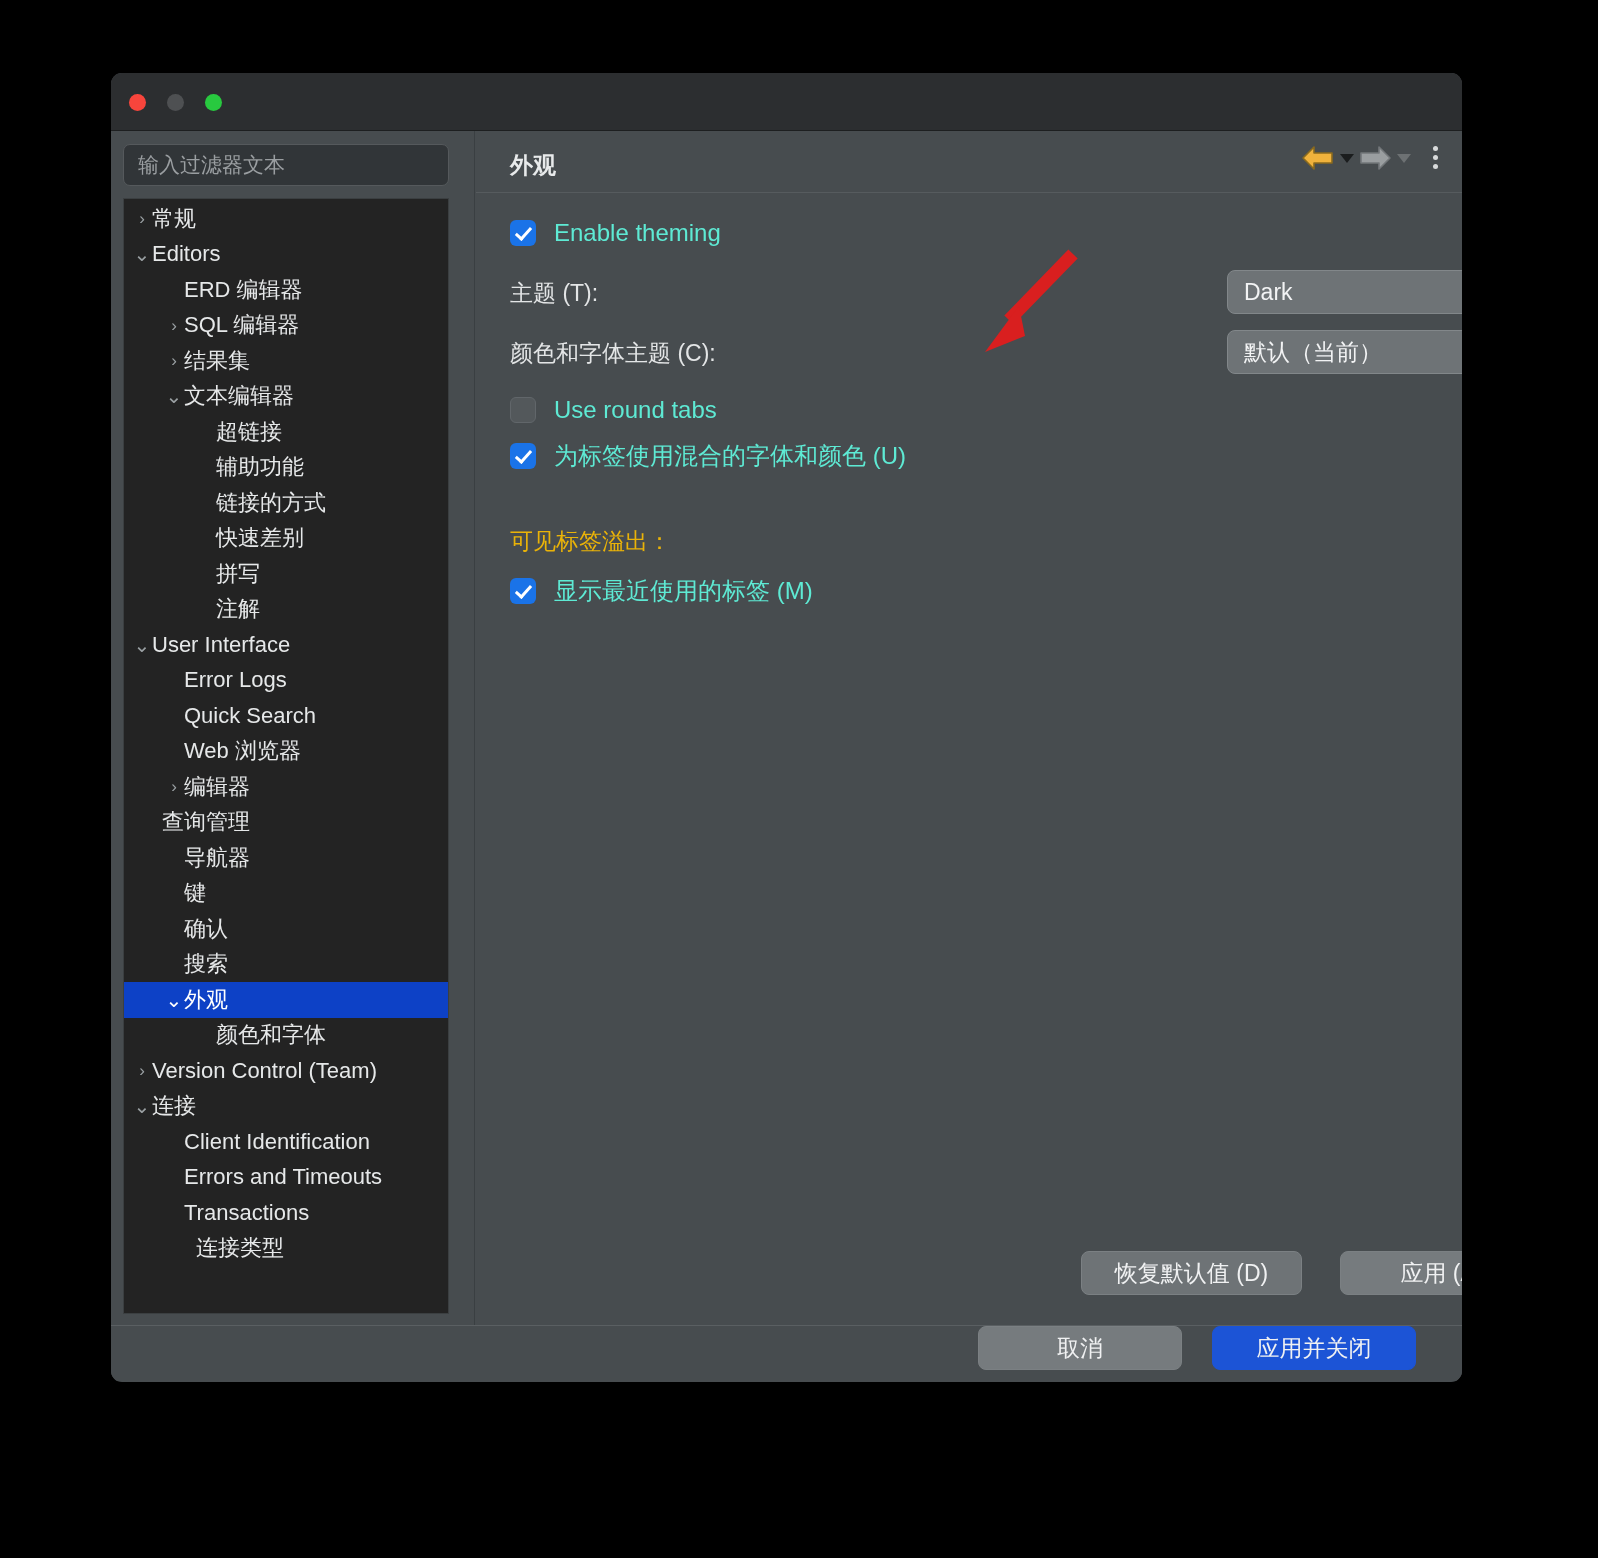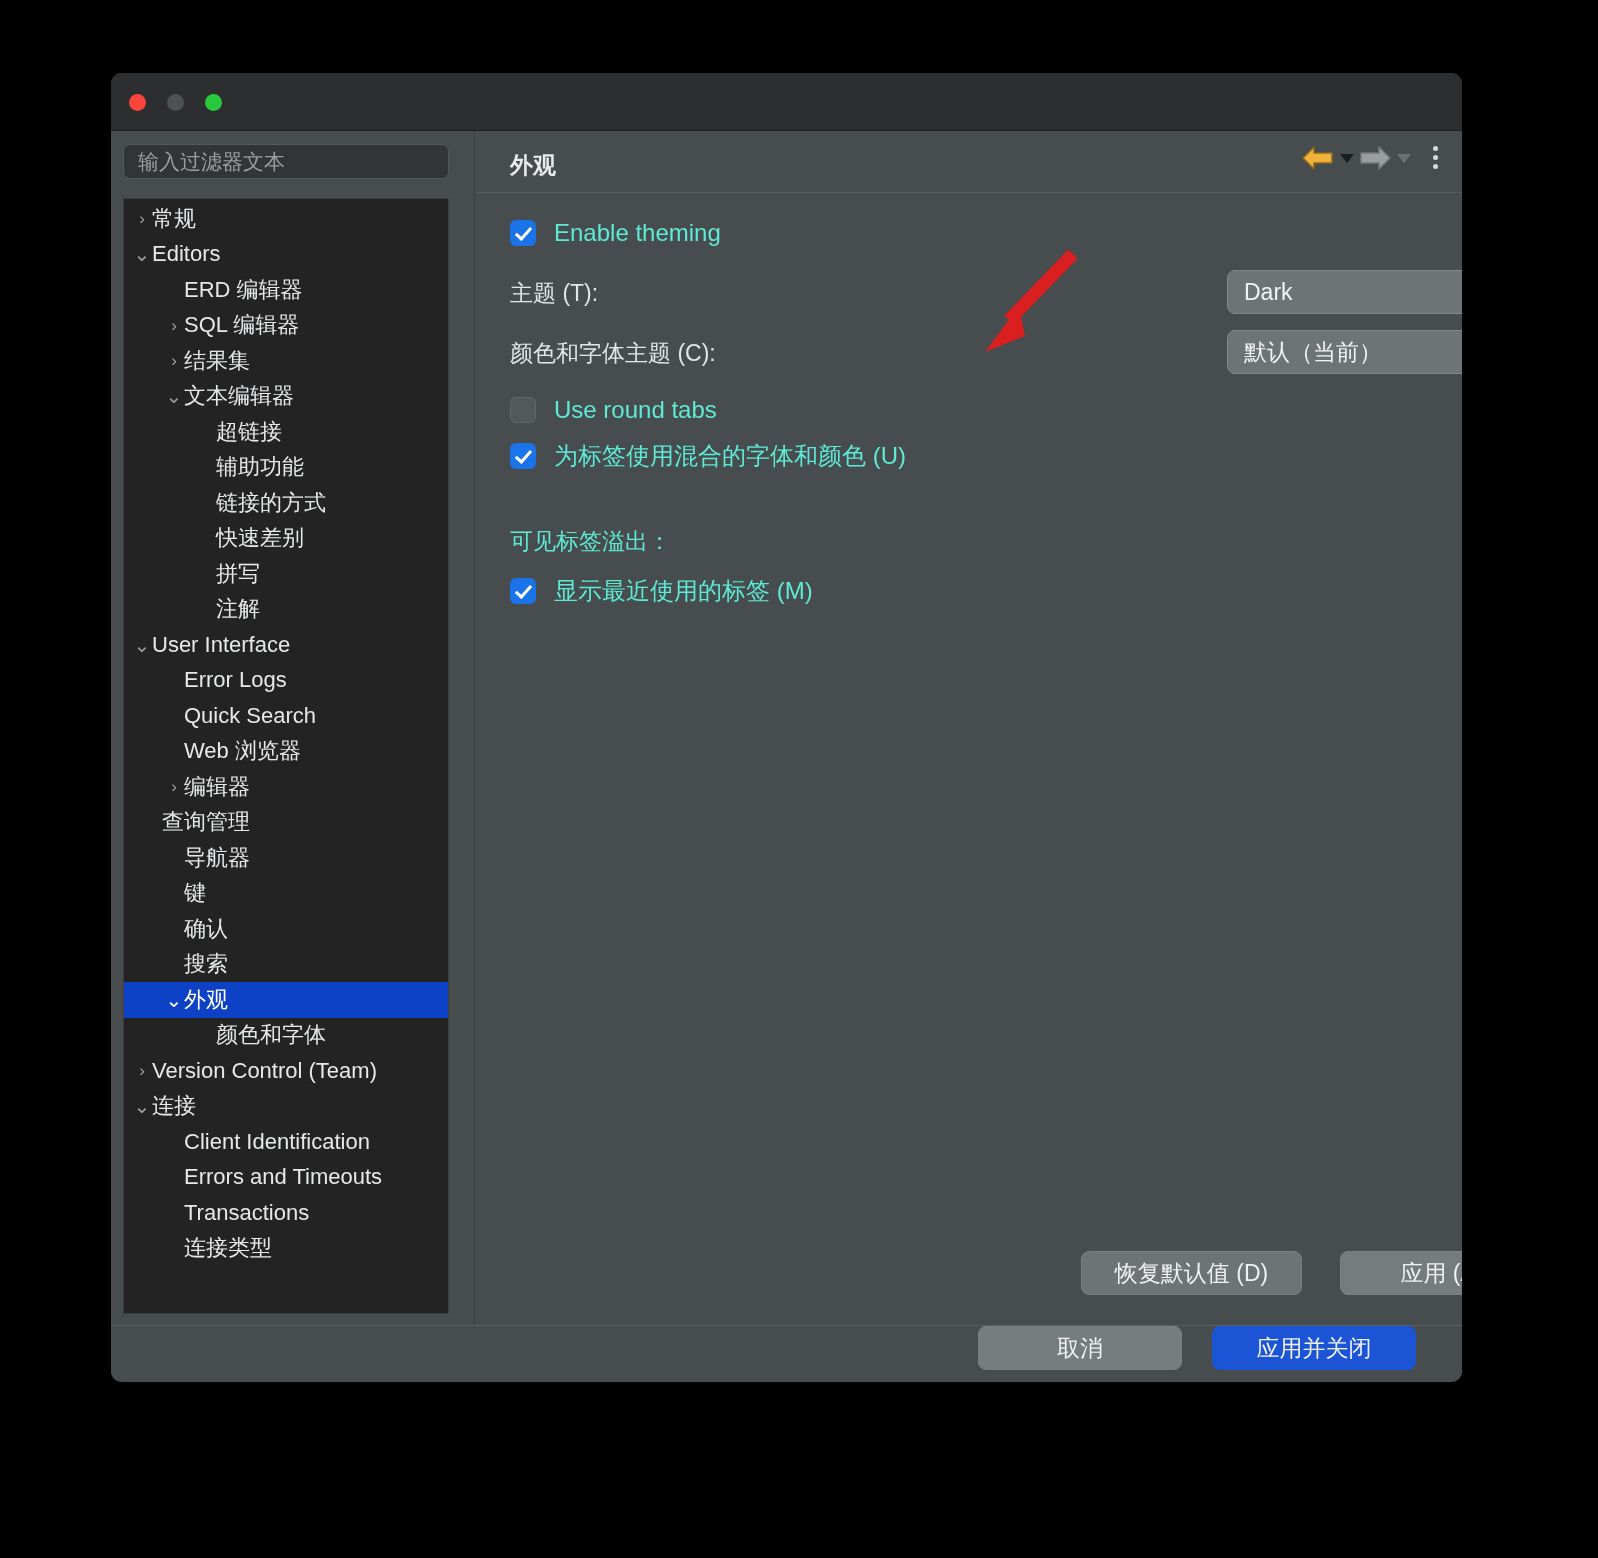--- a/index.html
+++ b/index.html
@@ -52,21 +52,21 @@
   
   #left-pane {
     position: absolute;
     left: 0; top: 0; width: 364px; height: 100%;
     background: #474c4f;
     border-right: 1px solid #3a3f42;
   }
   #filter-input {
     position: absolute;
     left: 12px; top: 13px;
-    width: 326px; height: 35px;
+    width: 326px; height: 42px;
     background: #313538;
     border: 1px solid #55595c;
     border-radius: 7px;
     color: #cfd1d3;
     font-size: 21px;
     padding: 0 14px;
     font-family: inherit;
   }
   #filter-input::placeholder { color: #9a9ea1; }
 
@@ -179,21 +179,21 @@
     border: 1px solid #82878a;
     border-radius: 8px;
     display: flex; align-items: center;
   }
   .select .val {
     margin-left: 16px;
     font-size: 23px; color: #f2f3f4;
   }
 
   .section-label {
-    font-size: 23px; color: #5eead4;
+    font-size: 23px; color: #eab308;
     margin-left: 34px;
   }
 
   
   .btn {
     border: 1px solid #7b8083;
     border-radius: 8px;
     background: #6e7376;
     color: #f0f1f2;
     font-size: 23px;
@@ -364,21 +364,21 @@
             <span class="tree-label">Client Identification</span>
           </div>
           <div class="tree-row" style="padding-left: 40px;">
             <span class="tw empty"></span>
             <span class="tree-label">Errors and Timeouts</span>
           </div>
           <div class="tree-row" style="padding-left: 40px;">
             <span class="tw empty"></span>
             <span class="tree-label">Transactions</span>
           </div>
-          <div class="tree-row" style="padding-left: 40px;">
+          <div class="tree-row" style="padding-left: 52px;">
             <span class="tw empty"></span>
             <span class="tree-label">连接类型</span>
           </div>
         </div>
     </div>
 
     <div id="right-pane">
 
       <div id="page-header">
         <div id="page-title">外观</div>

